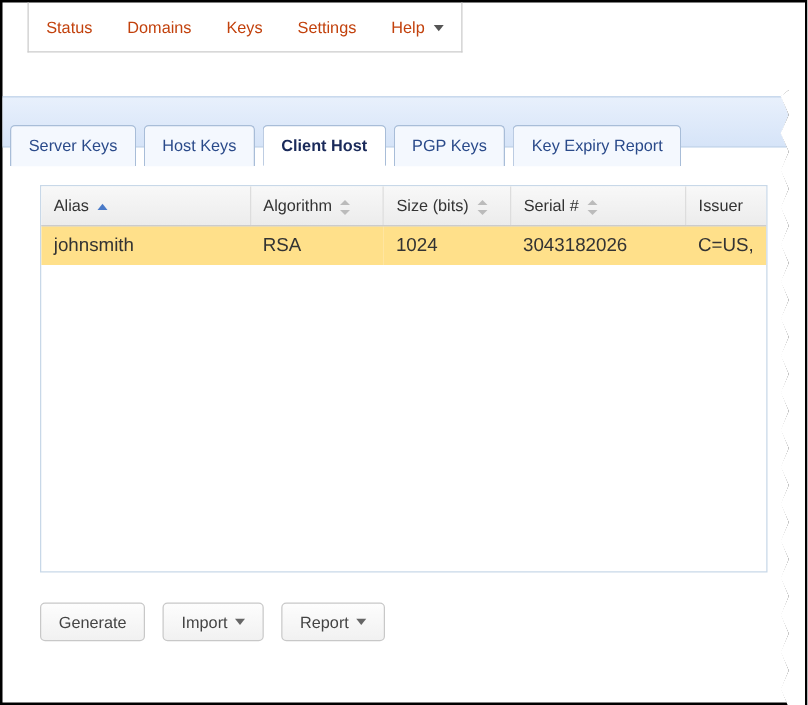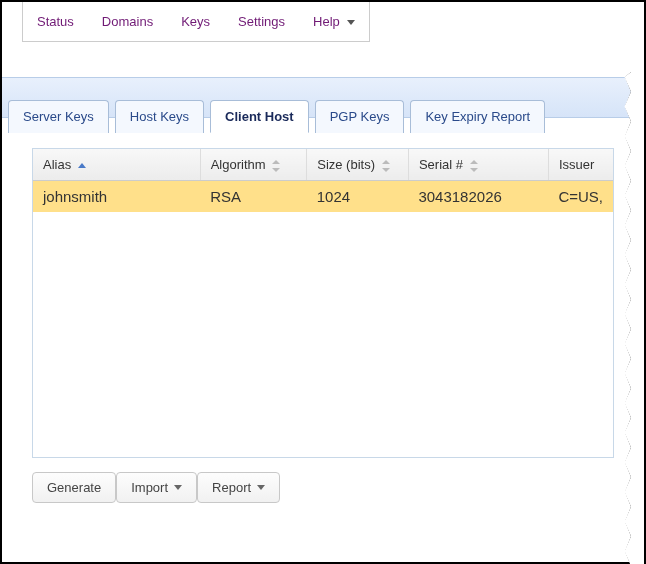--- a/index.html
+++ b/index.html
@@ -22,21 +22,21 @@
     }
     .topnav {
       display: flex;
       border: 1px solid #ccc;
       border-top: none;
       width: fit-content;
       margin-left: 20px;
     }
     .topnav-item {
       padding: 12px 14px;
-      color: #701a75;
+      color: #c2410c;
       cursor: pointer;
       font-size: 13px;
     }
     .topnav-item .caret {
       display: inline-block;
       margin-left: 4px;
       width: 0;
       height: 0;
       border-left: 4px solid transparent;
       border-right: 4px solid transparent;
@@ -132,22 +132,23 @@
     }
     tbody tr.selected {
       background: #ffe08a;
     }
     tbody td {
       padding: 7px 10px;
       font-size: 15px;
       color: #333;
     }
     .btnbar {
-      margin-top: 14px;
+      margin-top: 24px;
       display: flex;
+      gap: 14px;
     }
     .btn {
       padding: 7px 14px;
       background: linear-gradient(#fdfdfd, #f1f1f1);
       border: 1px solid #c8c8c8;
       border-radius: 4px;
       color: #444;
       cursor: pointer;
       font-size: 13px;
       display: inline-flex;

